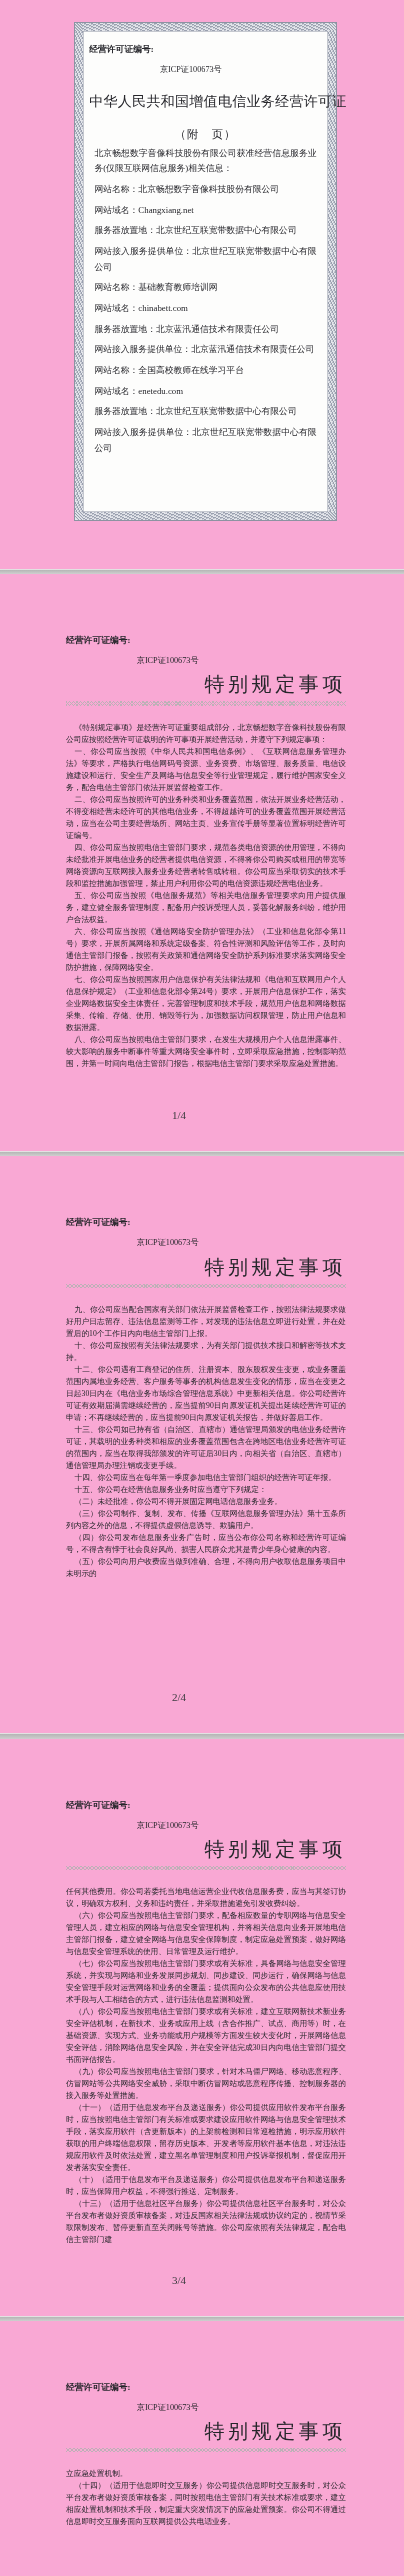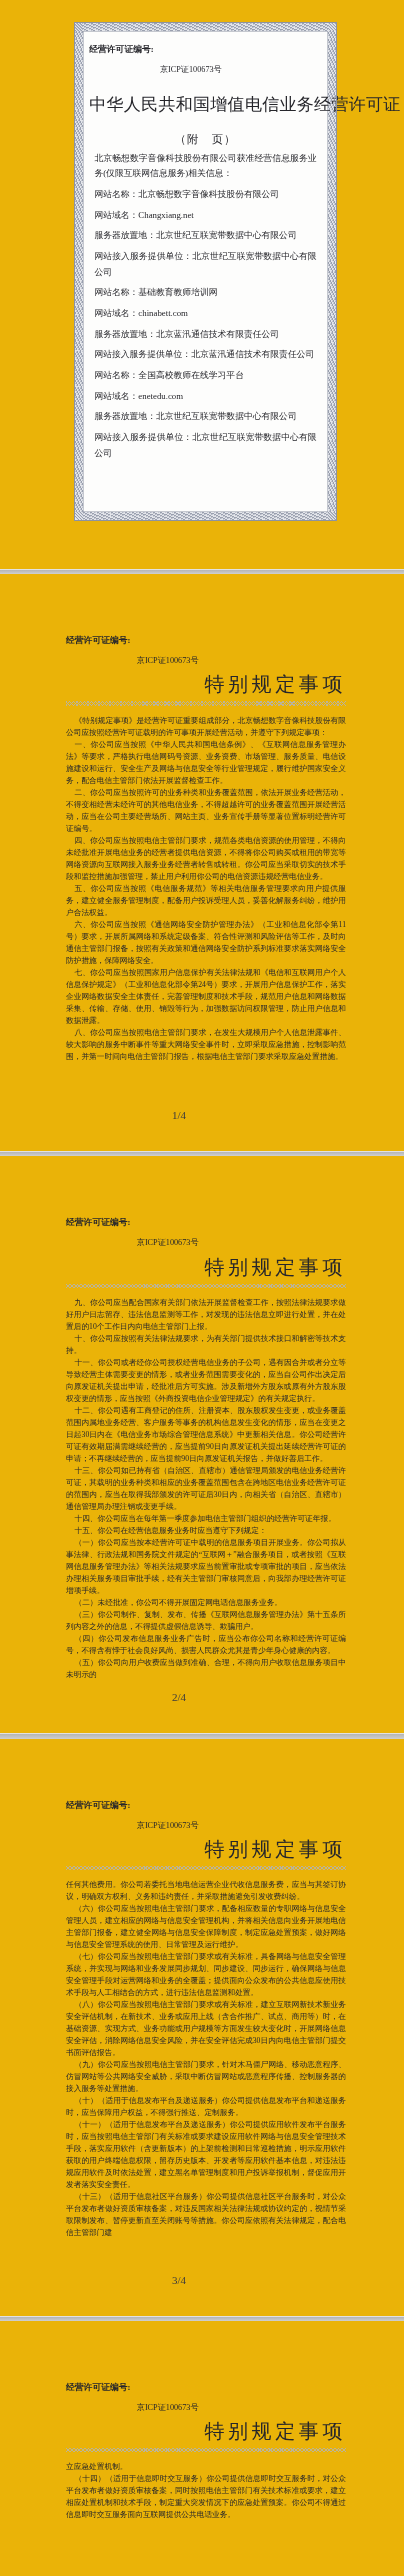--- a/index.html
+++ b/index.html
@@ -6,21 +6,21 @@
   body {
     width: 405px;
     background: #d9d9d9;
     font-family: "Liberation Serif", "DejaVu Serif", serif;
     color: #26262b;
   }
   .viewer { width: 405px; }
   .page {
     position: relative;
     width: 405px;
-    background: #eab308;
+    background: #f9a8d4;
     overflow: hidden;
   }
   .page-gap {
     height: 5.2px;
     background: linear-gradient(#b5b5b5, #cfcfcf);
     border-top: 0.5px solid #e2e2e2;
     box-sizing: border-box;
   }
   
   .page1 { height: 569px; }
@@ -35,21 +35,21 @@
     box-shadow: inset 0 0 0 0.5px #8d93a2;
     background: #fdfdfc;
   }
   .cert-inner { padding: 13.4px 6.2px 0 6.2px; }
   .lic-row { display: flex; align-items: flex-start; }
   .lic-label { font-size: 8.8px; font-weight: bold; white-space: nowrap; }
   .lic-value { font-size: 8.2px; margin-top: 20px; margin-left: 6.2px; white-space: nowrap; }
   .cert-title {
     margin-top: 17.5px;
     text-align: center;
-    font-size: 17px;
+    font-size: 14px;
     letter-spacing: 0.3px;
     white-space: nowrap;
   }
   .cert-subtitle {
     margin-top: 16px;
     text-align: center;
     font-size: 11.3px;
     letter-spacing: 1px;
   }
   .cert-body { margin-top: 4px; padding: 0 5.2px; }
@@ -72,21 +72,21 @@
     letter-spacing: 3.6px;
   }
   .wavy {
     height: 4.1px;
     margin-top: 3.1px;
     background:
       repeating-linear-gradient(135deg, #b3b3b3 0 0.8px, rgba(0,0,0,0) 0.8px 2.6px),
       repeating-linear-gradient(45deg, #b3b3b3 0 0.8px, rgba(0,0,0,0) 0.8px 2.6px);
     opacity: .85;
   }
-  .prov { margin-top: 9px; max-height: 408px; overflow: hidden; font-family: Liberation Serif, serif; }
+  .prov { margin-top: 16px; max-height: 408px; overflow: hidden; font-family: Liberation Serif, serif; }
   .prov p, .intro {
     margin: 0;
     font-size: 7.7px;
     line-height: 12px;
     text-align: justify;
     text-indent: 1.1em;
   }
   .intro { text-indent: 0; }
   .cont-first p:first-child { text-indent: 0; }
   .page-num {
@@ -160,26 +160,24 @@
   <div class="page page3 pageP">
     <div class="p-head">
       <span class="lic-label">经营许可证编号:</span>
       <span class="lic-value">京ICP证100673号</span>
     </div>
     <div class="p-title">特别规定事项</div>
     <div class="wavy"></div>
     <div class="prov">
         <p>九、你公司应当配合国家有关部门依法开展监督检查工作，按照法律法规要求做好用户日志留存、违法信息监测等工作，对发现的违法信息立即进行处置，并在处置后的10个工作日内向电信主管部门上报。</p>
         <p>十、你公司应按照有关法律法规要求，为有关部门提供技术接口和解密等技术支持。</p>
-        <p>十一、你公司或者经你公司授权经营电信业务的子公司，遇有因合并或者分立等导致经营主体需要变更的情形，或者业务范围需要变化的，应当自公司作出决定后向原发证机关提出申请，经批准后方可实施。涉及新增外方股东或原有外方股东股权变更的情形，应当按照《外商投资电信企业管理规定》的有关规定执行。</p>
         <p>十二、你公司遇有工商登记的住所、注册资本、股东股权发生变更，或业务覆盖范围内属地业务经营、客户服务等事务的机构信息发生变化的情形，应当在变更之日起30日内在《电信业务市场综合管理信息系统》中更新相关信息。你公司经营许可证有效期届满需继续经营的，应当提前90日向原发证机关提出延续经营许可证的申请；不再继续经营的，应当提前90日向原发证机关报告，并做好善后工作。</p>
         <p>十三、你公司如已持有省（自治区、直辖市）通信管理局颁发的电信业务经营许可证，其载明的业务种类和相应的业务覆盖范围包含在跨地区电信业务经营许可证的范围内，应当在取得我部颁发的许可证后30日内，向相关省（自治区、直辖市）通信管理局办理注销或变更手续。</p>
         <p>十四、你公司应当在每年第一季度参加电信主管部门组织的经营许可证年报。</p>
         <p>十五、你公司在经营信息服务业务时应当遵守下列规定：</p>
-        <p>（一）你公司应当按本经营许可证中载明的信息服务项目开展业务。你公司拟从事法律、行政法规和国务院文件规定的“互联网＋”融合服务项目，或者按照《互联网信息服务管理办法》等相关法规要求应当前置审批或专项审批的项目，应当依法办理相关服务项目审批手续，经有关主管部门审核同意后，向我部办理经营许可证增项手续。</p>
         <p>（二）未经批准，你公司不得开展固定网电话信息服务业务。</p>
         <p>（三）你公司制作、复制、发布、传播《互联网信息服务管理办法》第十五条所列内容之外的信息，不得提供虚假信息诱导、欺骗用户。</p>
         <p>（四）你公司发布信息服务业务广告时，应当公布你公司名称和经营许可证编号，不得含有悖于社会良好风尚、损害人民群众尤其是青少年身心健康的内容。</p>
         <p>（五）你公司向用户收费应当做到准确、合理，不得向用户收取信息服务项目中未明示的</p>
       </div>
     <div class="page-num pn-a">2/4</div>
   </div>
 
   <div class="page-gap"></div>
 
@@ -189,22 +187,22 @@
       <span class="lic-value">京ICP证100673号</span>
     </div>
     <div class="p-title">特别规定事项</div>
     <div class="wavy"></div>
     <div class="prov cont-first">
         <p>任何其他费用。你公司若委托当地电信运营企业代收信息服务费，应当与其签订协议，明确双方权利、义务和违约责任，并采取措施避免引发收费纠纷。</p>
         <p>（六）你公司应当按照电信主管部门要求，配备相应数量的专职网络与信息安全管理人员，建立相应的网络与信息安全管理机构，并将相关信息向业务开展地电信主管部门报备，建立健全网络与信息安全保障制度，制定应急处置预案，做好网络与信息安全管理系统的使用、日常管理及运行维护。</p>
         <p>（七）你公司应当按照电信主管部门要求或有关标准，具备网络与信息安全管理系统，并实现与网络和业务发展同步规划、同步建设、同步运行，确保网络与信息安全管理手段对运营网络和业务的全覆盖；提供面向公众发布的公共信息应使用技术手段与人工相结合的方式，进行违法信息监测和处置。</p>
         <p>（八）你公司应当按照电信主管部门要求或有关标准，建立互联网新技术新业务安全评估机制，在新技术、业务或应用上线（含合作推广、试点、商用等）时，在基础资源、实现方式、业务功能或用户规模等方面发生较大变化时，开展网络信息安全评估，消除网络信息安全风险，并在安全评估完成30日内向电信主管部门提交书面评估报告。</p>
         <p>（九）你公司应当按照电信主管部门要求，针对木马僵尸网络、移动恶意程序、仿冒网站等公共网络安全威胁，采取中断仿冒网站或恶意程序传播、控制服务器的接入服务等处置措施。</p>
+        <p>（十一）（适用于信息发布平台及递送服务）你公司提供应用软件发布平台服务时，应当按照电信主管部门有关标准或要求建设应用软件网络与信息安全管理技术手段，落实应用软件（含更新版本）的上架前检测和日常巡检措施，明示应用软件获取的用户终端信息权限，留存历史版本、开发者等应用软件基本信息，对违法违规应用软件及时依法处置，建立黑名单管理制度和用户投诉举报机制，督促应用开发者落实安全责任。</p>
         <p>（十）（适用于信息发布平台及递送服务）你公司提供信息发布平台和递送服务时，应当保障用户权益，不得强行推送、定制服务。</p>
-        <p>（十一）（适用于信息发布平台及递送服务）你公司提供应用软件发布平台服务时，应当按照电信主管部门有关标准或要求建设应用软件网络与信息安全管理技术手段，落实应用软件（含更新版本）的上架前检测和日常巡检措施，明示应用软件获取的用户终端信息权限，留存历史版本、开发者等应用软件基本信息，对违法违规应用软件及时依法处置，建立黑名单管理制度和用户投诉举报机制，督促应用开发者落实安全责任。</p>
         <p>（十三）（适用于信息社区平台服务）你公司提供信息社区平台服务时，对公众平台发布者做好资质审核备案，对违反国家相关法律法规或协议约定的，视情节采取限制发布、暂停更新直至关闭账号等措施。你公司应依照有关法律规定，配合电信主管部门建</p>
       </div>
     <div class="page-num pn-a">3/4</div>
   </div>
 
   <div class="page-gap"></div>
 
   <div class="page page5 pageP">
     <div class="p-head">
       <span class="lic-label">经营许可证编号:</span>

